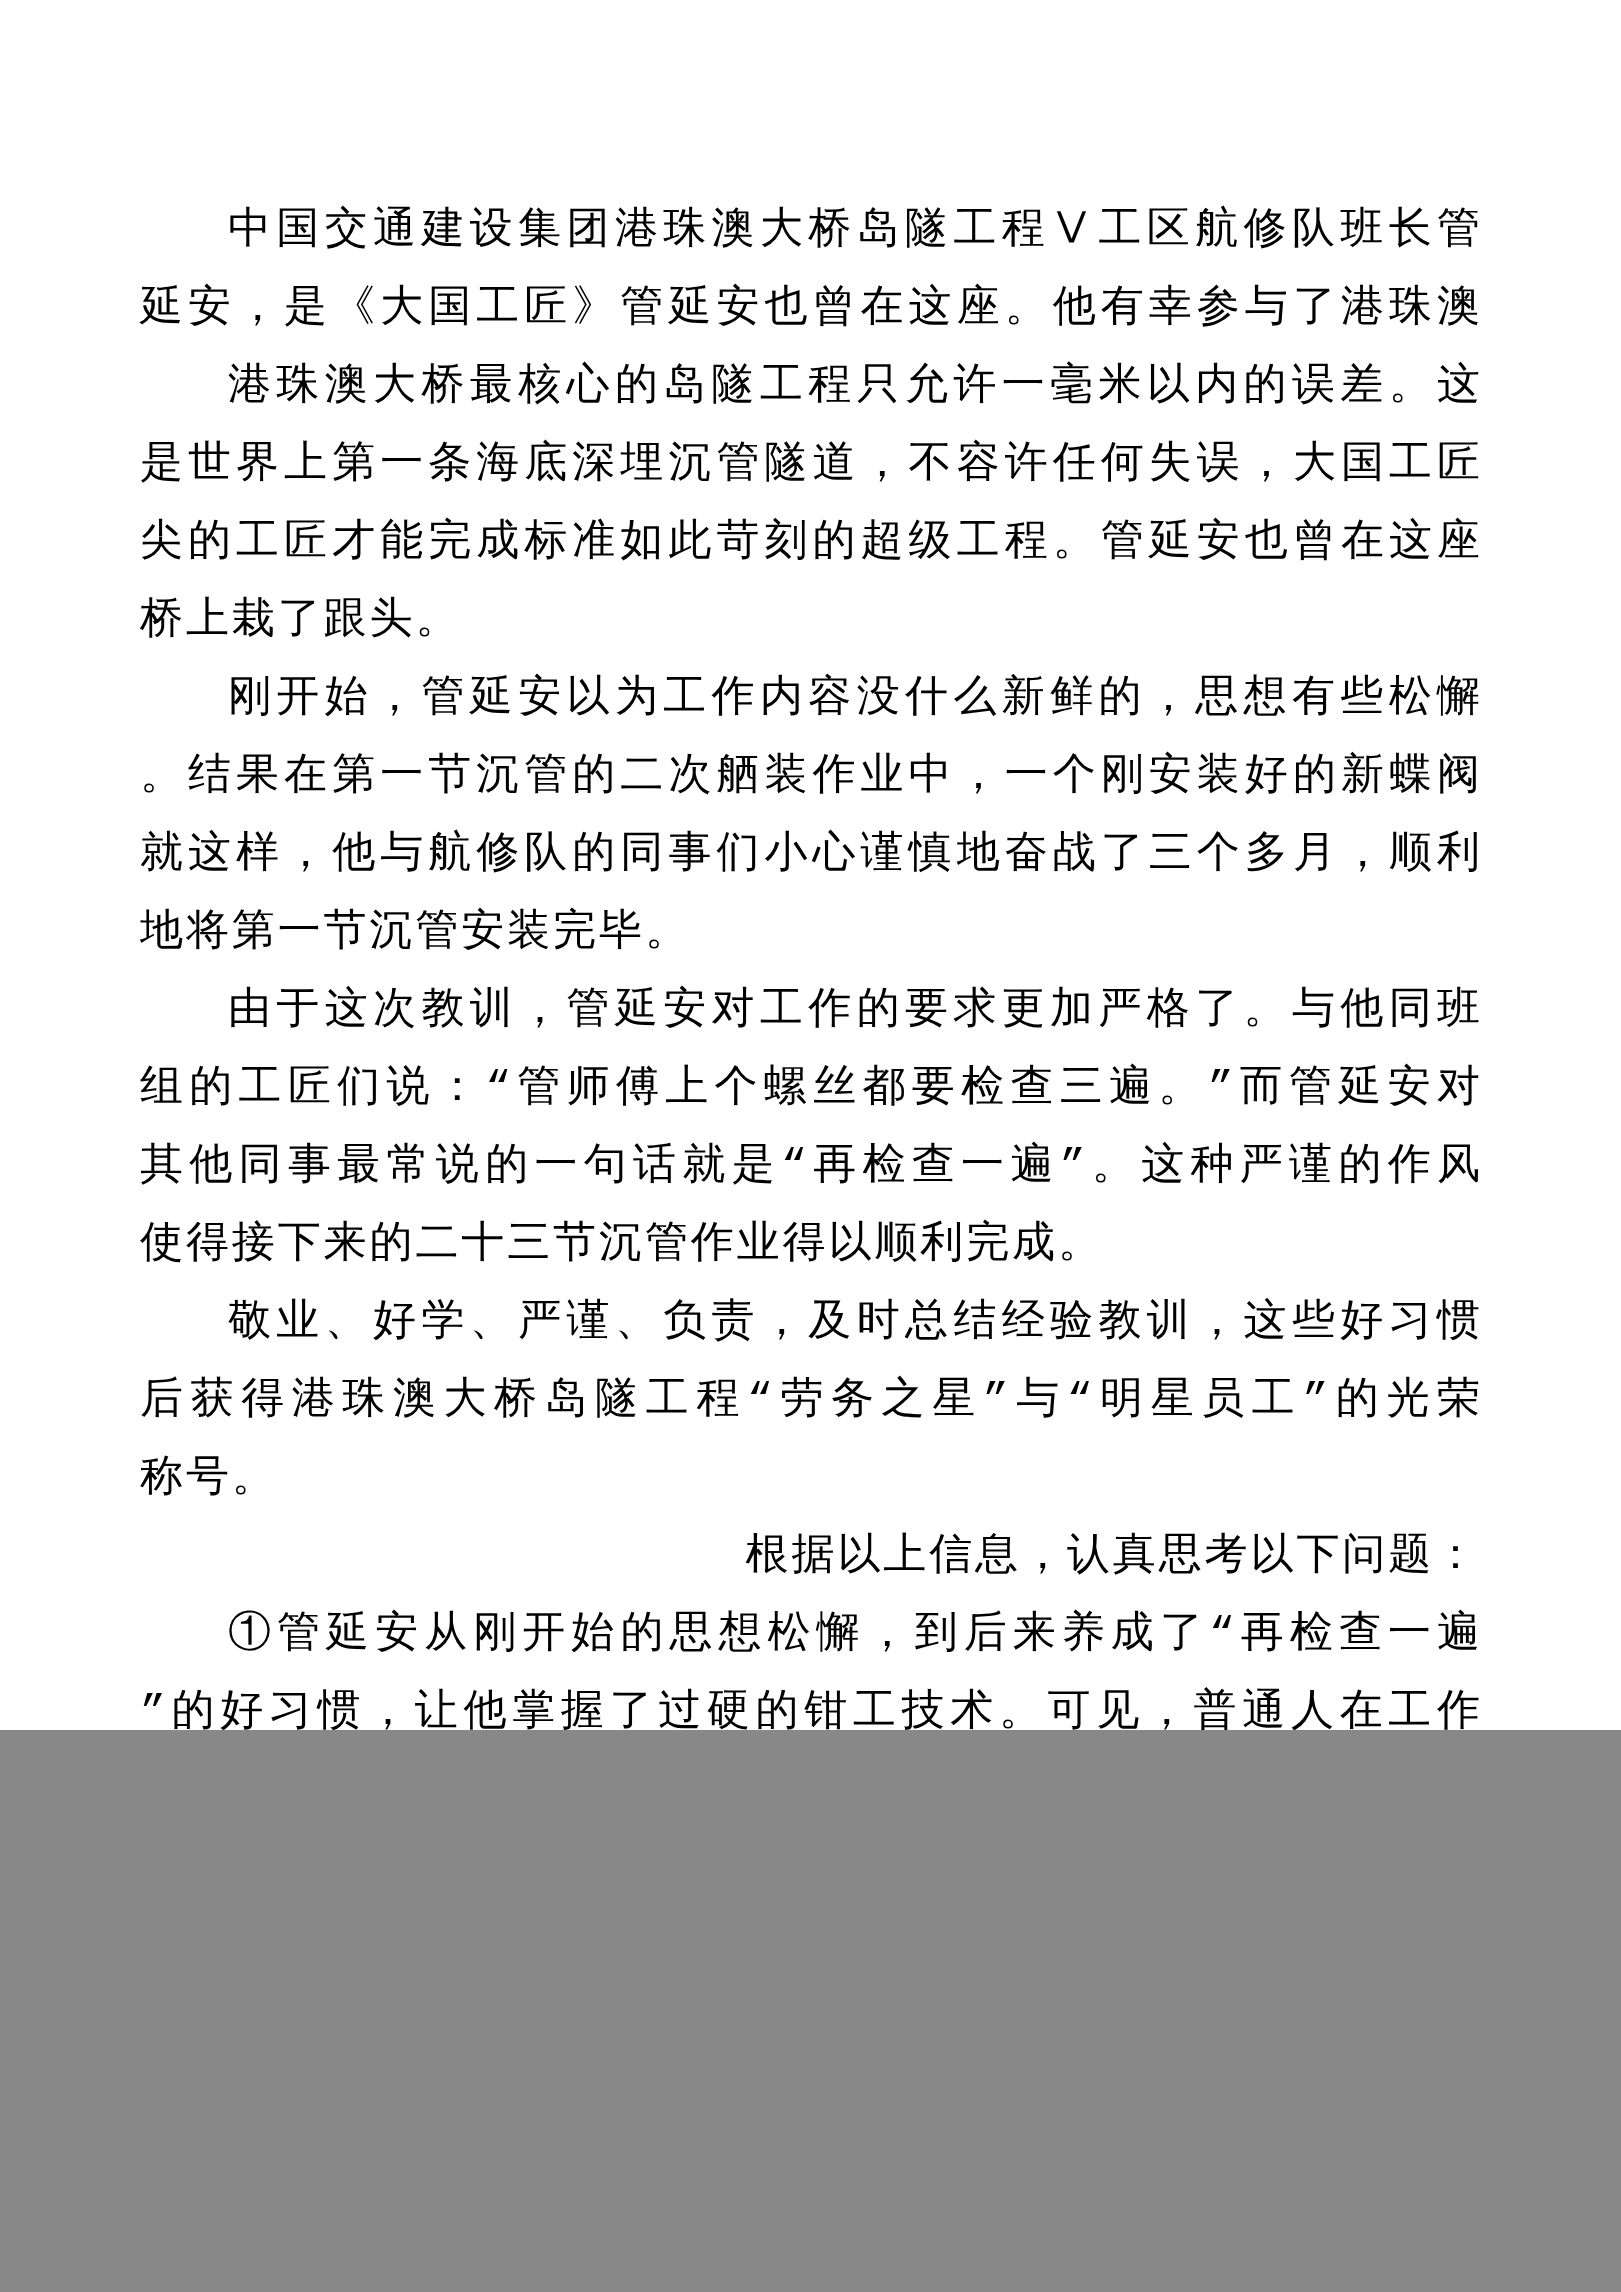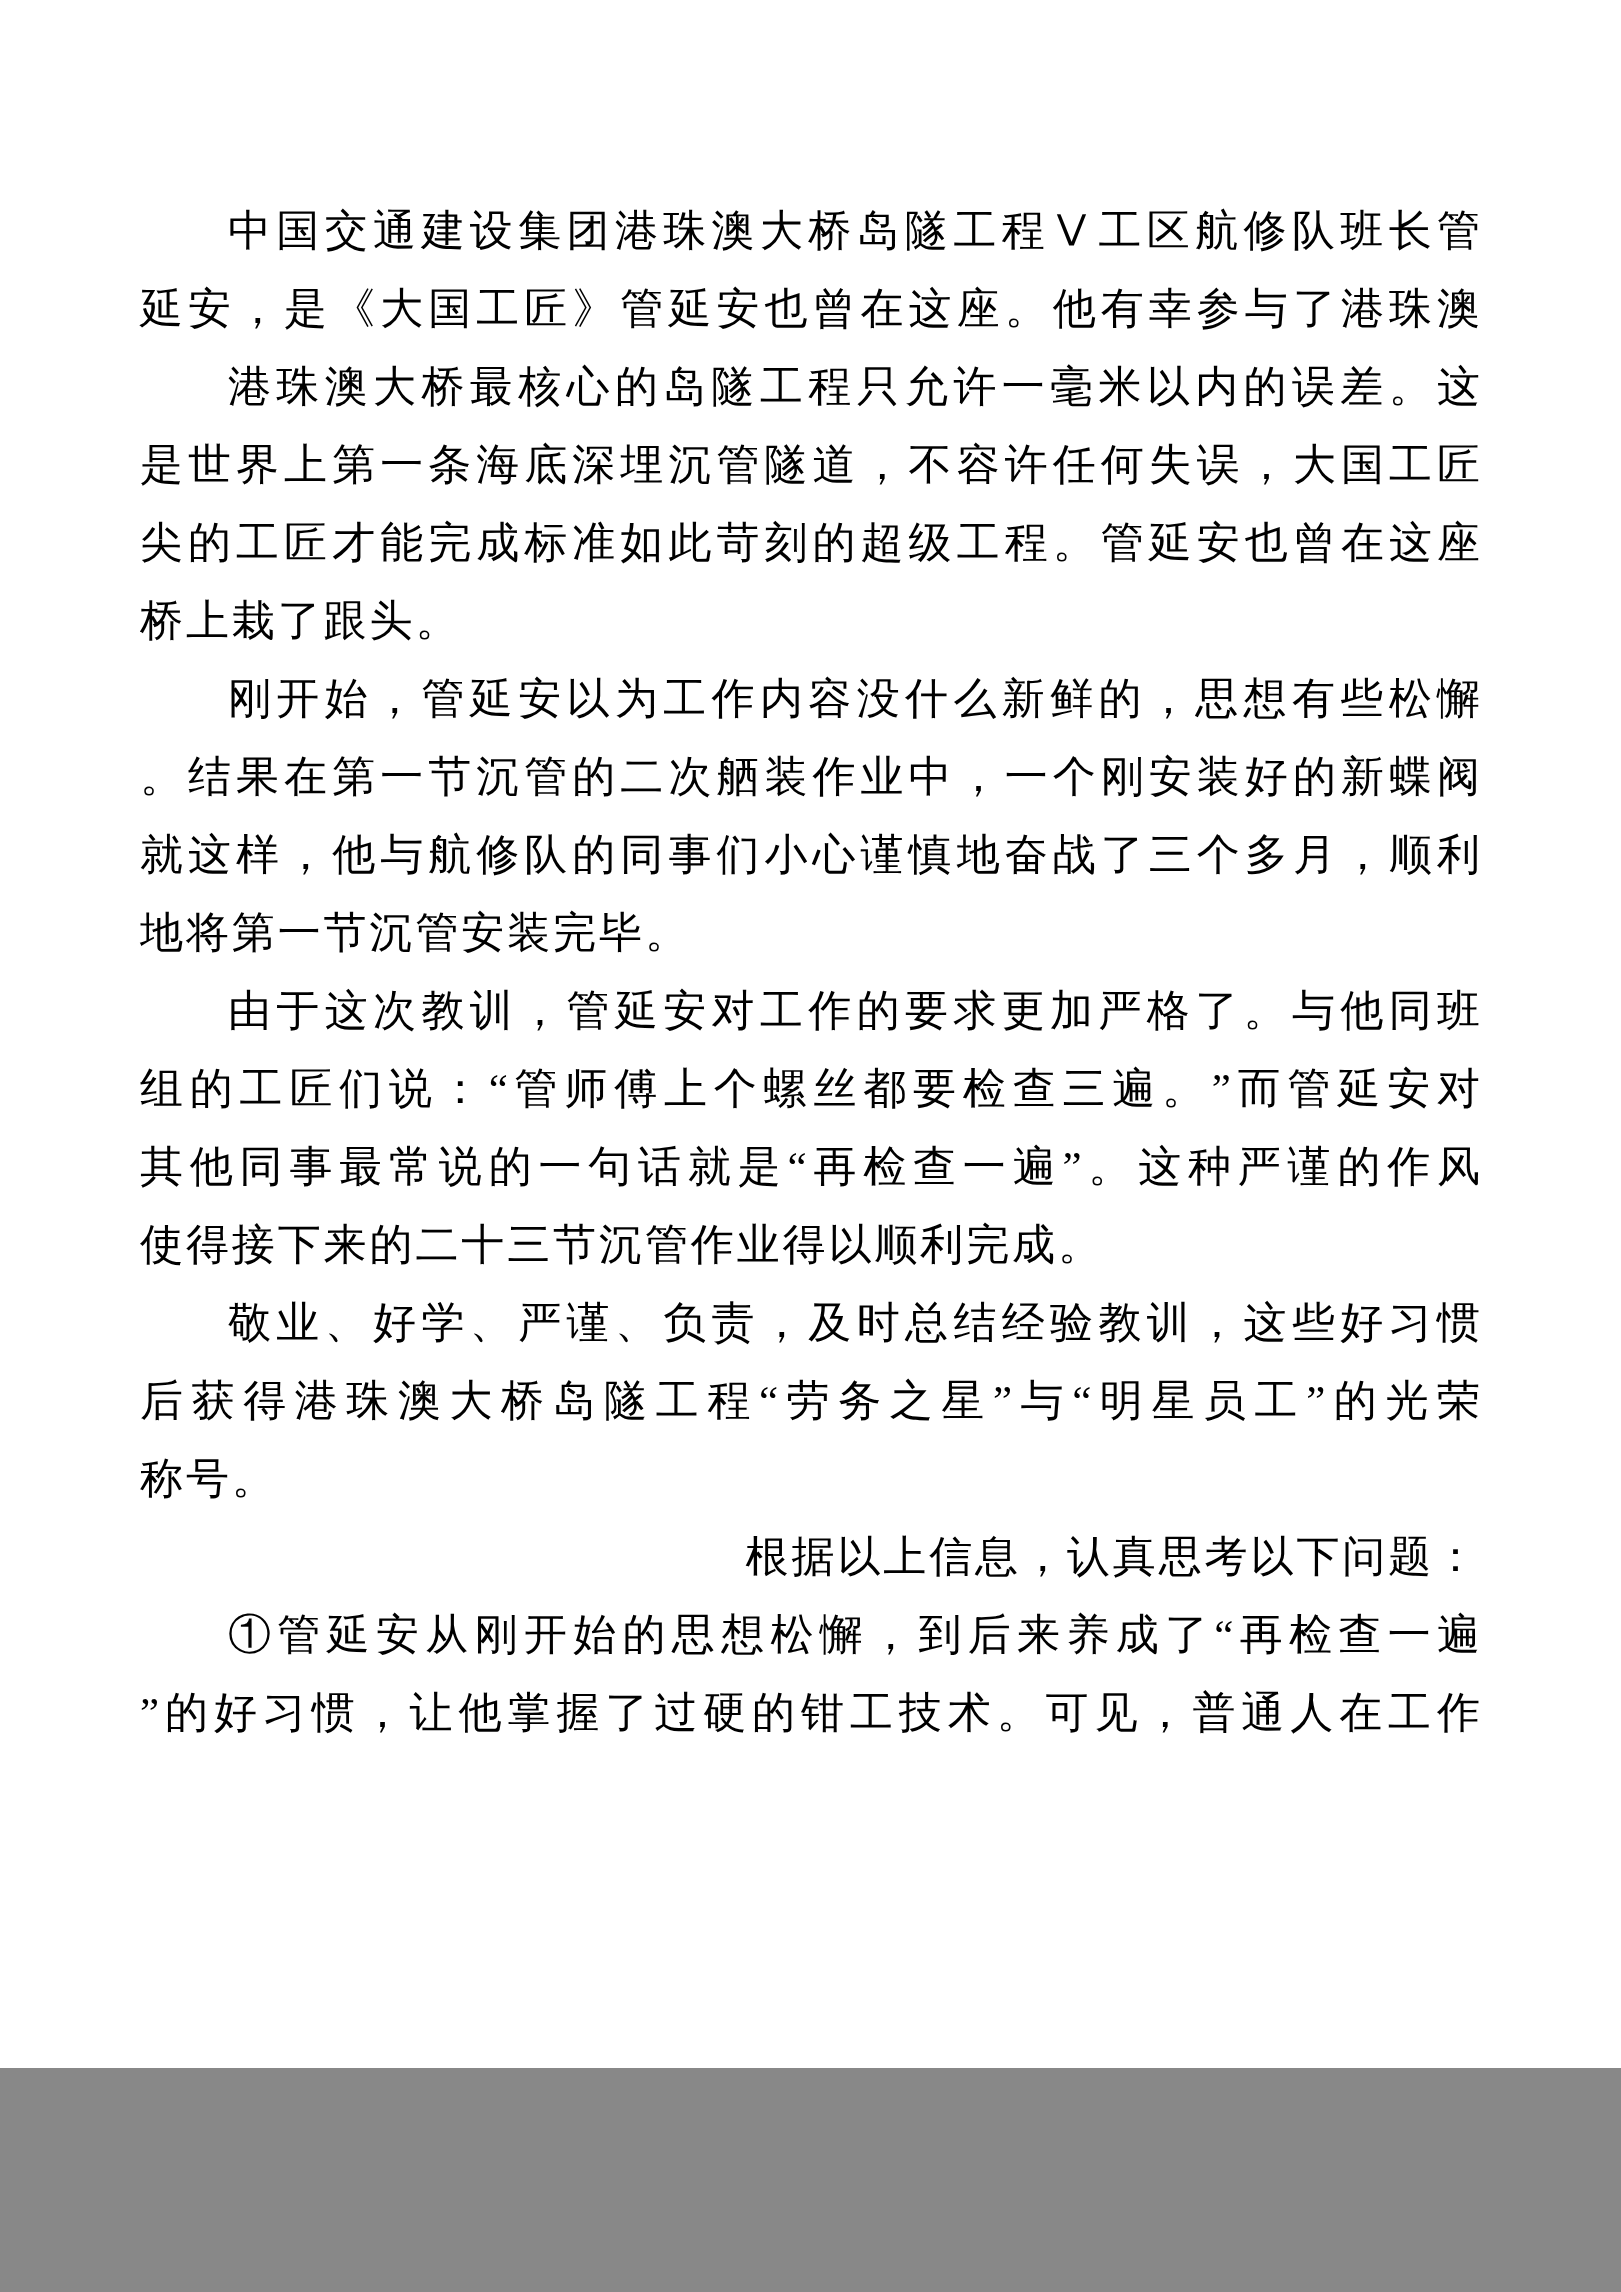--- a/index.html
+++ b/index.html
@@ -3,23 +3,23 @@
 <meta charset="utf-8">
 <style>
   html, body {
     margin: 0;
     padding: 0;
     background: #888;
   }
   .page {
     position: relative;
     width: 1621px;
-    height: 2068px;
+    height: 1730px;
     background: #ffffff;
-    font-family: Liberation Serif, serif;
+    font-family: Liberation Mono, monospace;
     color: #000000;
     overflow: hidden;
   }
   .text-block {
     position: absolute;
     left: 140px;
     top: 192px;
     width: 1340px;
   }
   .line {

